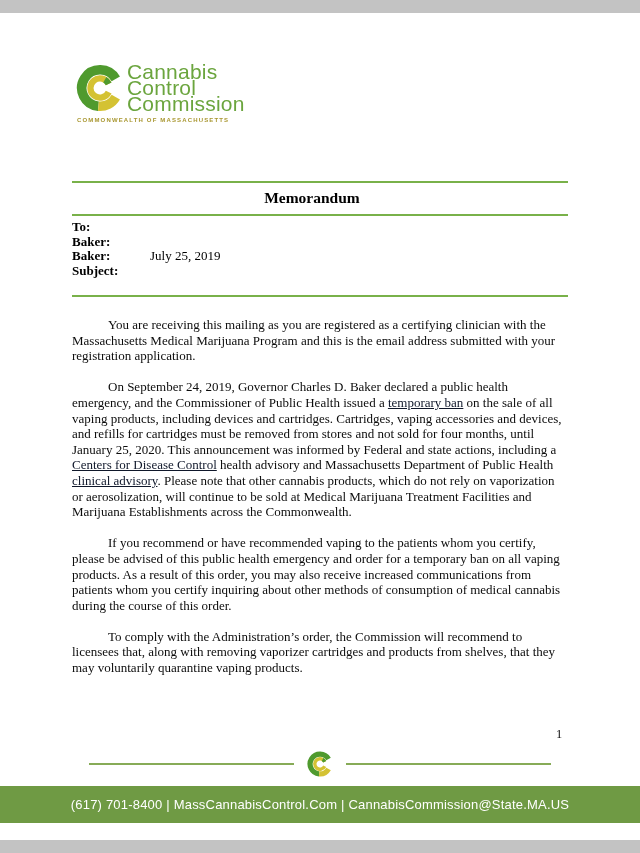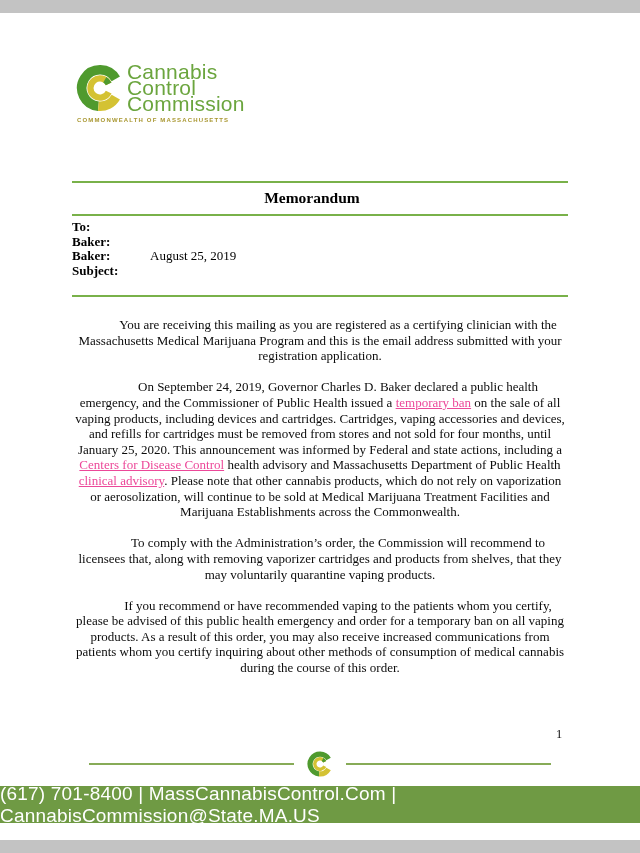--- a/index.html
+++ b/index.html
@@ -40,43 +40,43 @@
   }
 
   .memo-meta{position:absolute;left:72px;top:220px;width:496px;
     font-size:13px;line-height:14.6px;color:#000;}
   .memo-row{display:flex;}
   .memo-label{width:78px;font-weight:700;flex:0 0 78px;}
 
   
   .body-text{
     position:absolute;left:72px;top:317px;width:496px;
-    font-size:13px;line-height:15.6px;color:#0c0c0c;text-align:center;
+    font-size:13px;line-height:15.6px;color:#0c0c0c;text-align:left;
   }
   .body-text p{margin:0 0 15.6px 0;text-indent:36px;}
-  a.doc-link{color:#ec4899;text-decoration:underline;cursor:pointer;}
+  a.doc-link{color:#0f172a;text-decoration:underline;cursor:pointer;}
 
   .page-number{position:absolute;left:556px;top:727px;font-size:12.5px;color:#111;}
 
   
   .footer-divider{
     position:absolute;left:0;top:750px;width:640px;height:28px;
     display:flex;align-items:center;justify-content:center;
   }
   .footer-divider .dline{width:205px;height:1.5px;background:#87ab57;}
   .footer-divider .mini-c{width:26px;height:26px;margin:0 13px;}
 
   
   .footer-bar{
     position:absolute;left:0;top:786px;width:640px;height:37px;background:#6f9a44;
     display:flex;align-items:center;justify-content:center;
   }
   .footer-contact{
     font-family:"Liberation Sans", sans-serif;
-    font-size:19px;color:#ffffff;letter-spacing:.2px;
+    font-size:13px;color:#ffffff;letter-spacing:.2px;
   }
 </style>
 </head>
 <body>
 
 <div class="gray-strip top"></div>
 <div class="gray-strip bottom"></div>
 
 <div class="logo-block">
   <svg class="logo-mark" viewBox="0 0 100 100" xmlns="http://www.w3.org/2000/svg">
@@ -99,34 +99,34 @@
 
 <div class="memo-meta">
   <div class="memo-row">
     <span class="memo-label">To:</span>
   </div>
   <div class="memo-row">
     <span class="memo-label">Baker:</span>
   </div>
   <div class="memo-row">
     <span class="memo-label">Baker:</span>
-    <span class="memo-value">August 25, 2019</span>
+    <span class="memo-value">July 25, 2019</span>
   </div>
   <div class="memo-row">
     <span class="memo-label">Subject:</span>
   </div>
 </div>
 
 <div class="rule r3"></div>
 
 <div class="body-text">
   <p>You are receiving this mailing as you are registered as a certifying clinician with the Massachusetts Medical Marijuana Program and this is the email address submitted with your registration application.</p>
   <p><span>On September 24, 2019, Governor Charles D. Baker declared a public health emergency, and the Commissioner of Public Health issued a </span><a class="doc-link">temporary ban</a><span> on the sale of all vaping products, including devices and cartridges.  Cartridges, vaping accessories and devices, and refills for cartridges must be removed from stores and not sold for four months, until January 25, 2020.  This announcement was informed by Federal and state actions, including a </span><a class="doc-link">Centers for Disease Control</a><span> health advisory and Massachusetts Department of Public Health </span><a class="doc-link">clinical advisory</a><span>. Please note that other cannabis products, which do not rely on vaporization or aerosolization, will continue to be sold at Medical Marijuana Treatment Facilities and Marijuana Establishments across the Commonwealth.</span></p>
+  <p>If you recommend or have recommended vaping to the patients whom you certify, please be advised of this public health emergency and order for a temporary ban on all vaping products. As a result of this order, you may also receive increased communications from patients whom you certify inquiring about other methods of consumption of medical cannabis during the course of this order.</p>
   <p>To comply with the Administration’s order, the Commission will recommend to licensees that, along with removing vaporizer cartridges and products from shelves, that they may voluntarily quarantine vaping products.</p>
-  <p>If you recommend or have recommended vaping to the patients whom you certify, please be advised of this public health emergency and order for a temporary ban on all vaping products. As a result of this order, you may also receive increased communications from patients whom you certify inquiring about other methods of consumption of medical cannabis during the course of this order.</p>
 </div>
 
 <div class="page-number">1</div>
 
 <div class="footer-divider">
   <div class="dline"></div>
   <svg class="mini-c" viewBox="0 0 100 100" xmlns="http://www.w3.org/2000/svg">
     <path d="M 82.9 31 A 38 38 0 1 0 46.7 87.9" stroke="#4f9a2e" stroke-width="20" fill="none"></path>
     <path d="M 46.7 87.9 A 38 38 0 0 0 82.9 69" stroke="#d4c233" stroke-width="20" fill="none"></path>
     <path d="M 68.1 41.5 A 20 20 0 1 0 68.1 58.5" stroke="#d4c233" stroke-width="13" fill="none"></path>

